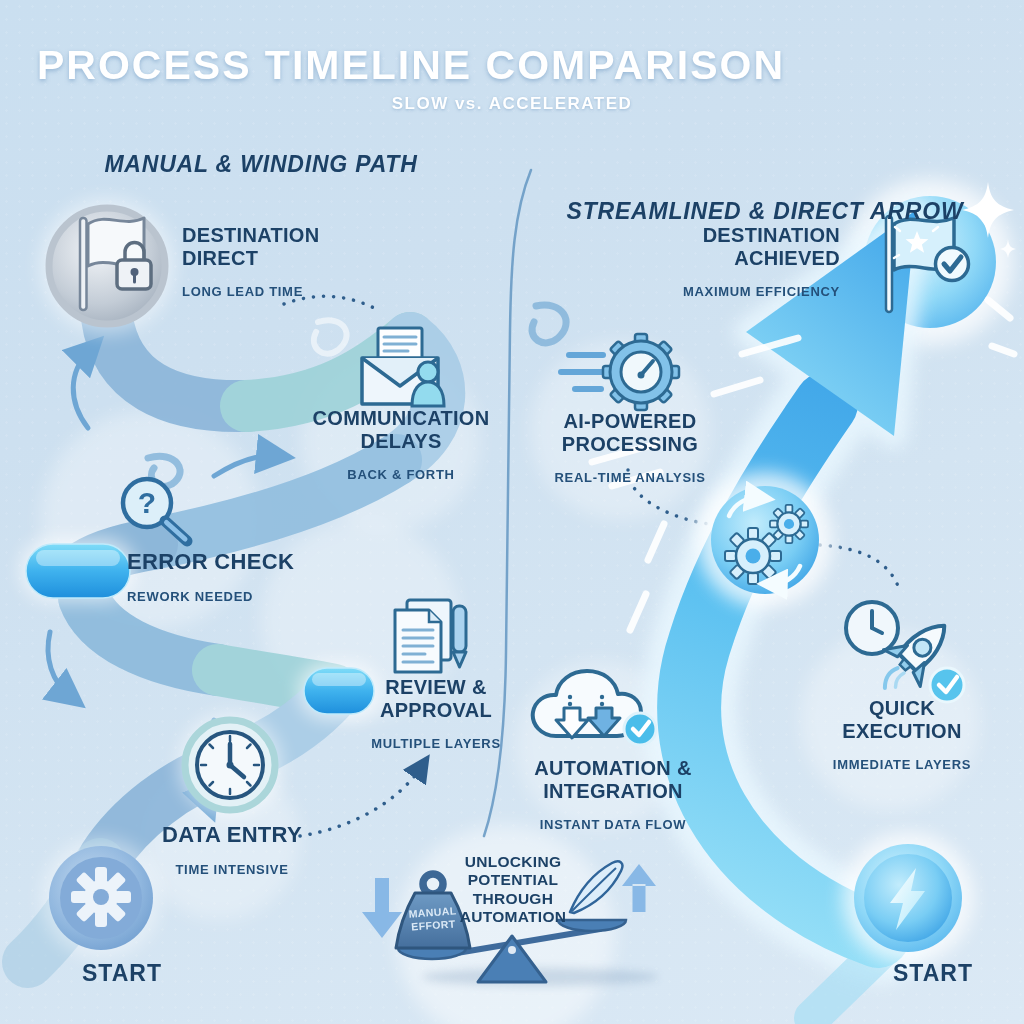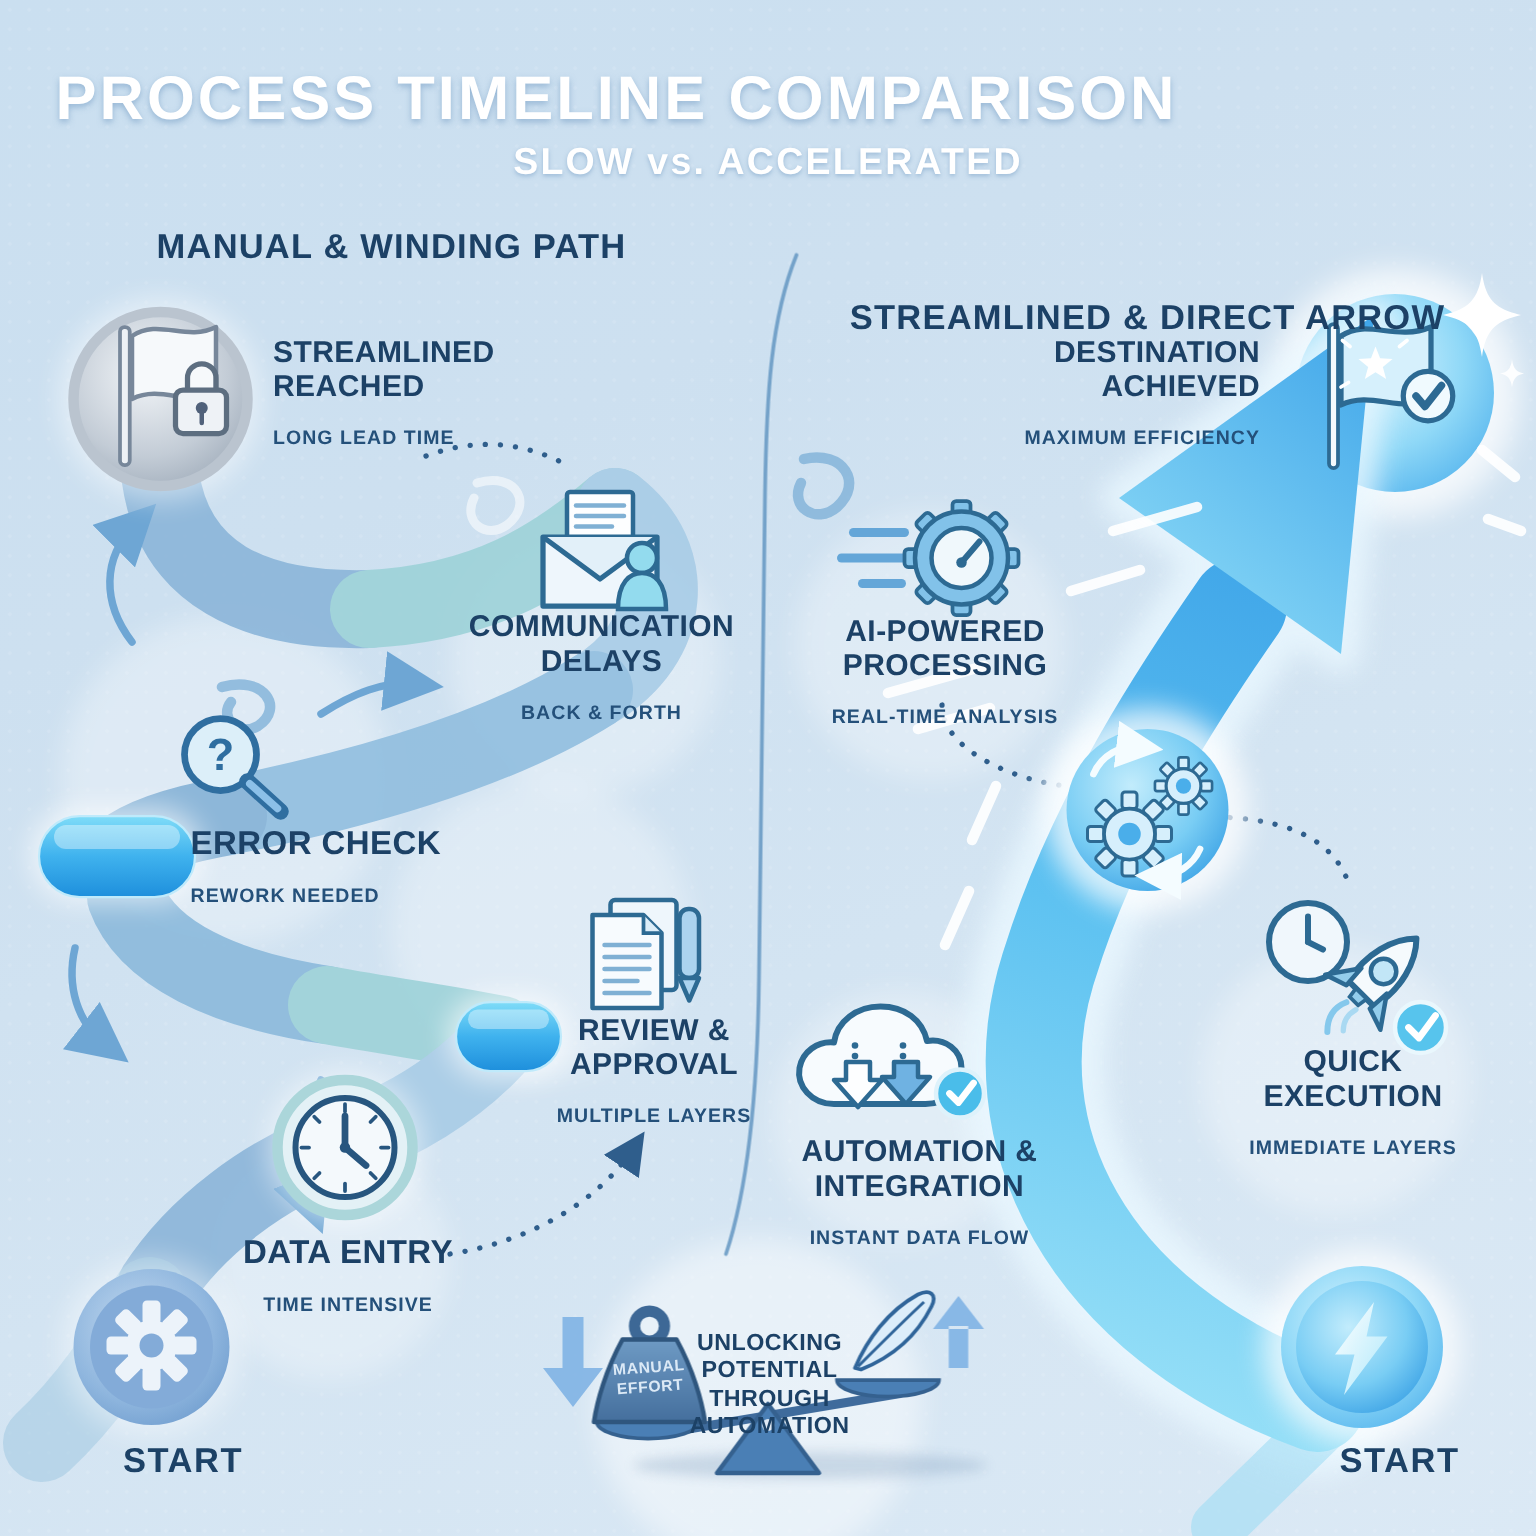--- a/index.html
+++ b/index.html
@@ -6,33 +6,33 @@
   .stage{position:relative;width:1024px;height:1024px;overflow:hidden;
     background:linear-gradient(155deg,#cadff0 0%,#cde0f0 30%,#d3e4f2 60%,#dbe9f5 100%);
     font-family:"Liberation Sans",sans-serif;}
   .stage::before{content:'';position:absolute;inset:0;
     background-image:radial-gradient(rgba(255,255,255,.28) 1px,transparent 1.3px);
     background-size:13px 13px;opacity:.4;pointer-events:none;}
   svg{position:absolute;left:0;top:0;}
   .txt{position:absolute;color:#1c4166;z-index:3;}
   .h-title{top:42px;left:0;width:822px;text-align:center;font-size:41px;font-weight:800;
     color:#ffffff;letter-spacing:2px;text-shadow:0 2px 4px rgba(105,148,190,.55);}
-  .h-sub{top:94px;left:0;width:1024px;text-align:center;font-size:25px;font-weight:700;
+  .h-sub{top:94px;left:0;width:1024px;text-align:center;font-size:17px;font-weight:700;
     color:#ffffff;letter-spacing:1.5px;text-shadow:0 1px 3px rgba(105,148,190,.5);}
   .col-head{top:151px;font-size:23px;font-weight:800;letter-spacing:.8px;white-space:nowrap;
-    transform:translateX(-50%);}
+    transform:translateX(-50%);font-style:italic;}
   .step .t{font-size:20px;font-weight:800;line-height:1.16;letter-spacing:.3px;}
   .step .t span{display:inline-block;}
   .step .s{font-size:13px;font-weight:600;letter-spacing:.7px;margin-top:14px;
     color:#24507a;white-space:nowrap;}
   .center{transform:translateX(-50%);text-align:center;}
   .right-al{text-align:right;}
   .start-label{font-size:23px;font-weight:800;letter-spacing:1px;white-space:nowrap;
     transform:translateX(-50%);margin-left:16px;}
-  .balance-msg{top:887px;left:513px;width:112px;transform:translateX(-50%);text-align:center;
+  .balance-msg{top:853px;left:513px;width:112px;transform:translateX(-50%);text-align:center;
     font-size:15.5px;font-weight:800;line-height:1.18;letter-spacing:.3px;}
   .weight-label{top:906px;left:433px;width:58px;transform:translateX(-50%) rotate(-4deg);
     text-align:center;font-size:10.5px;font-weight:700;line-height:1.2;letter-spacing:.4px;
     color:#dbe9f6;}
 </style>
 </head>
 <body>
 
 <div class="stage">
 
@@ -402,21 +402,21 @@
   </g>
 </svg>
 
 <div class="txt h-title">PROCESS TIMELINE COMPARISON</div>
 <div class="txt h-sub">SLOW vs. ACCELERATED</div>
 
 <div class="txt col-head" style="left:261px;">MANUAL &amp; WINDING PATH</div>
 <div class="txt col-head" style="left:765px;margin-top:47px;">STREAMLINED &amp; DIRECT ARROW</div>
 
 <div class="txt step" style="left:182px;top:224px;width:190px;">
-  <div class="t"><span style="max-width:150px;">STREAMLINED REACHED</span></div>
+  <div class="t"><span style="max-width:150px;">DESTINATION DIRECT</span></div>
   <div class="s">LONG LEAD TIME</div>
 </div>
 <div class="txt step center" style="left:401px;top:407px;width:240px;">
   <div class="t"><span style="max-width:190px;">COMMUNICATION DELAYS</span></div>
   <div class="s">BACK &amp; FORTH</div>
 </div>
 <div class="txt step center" style="left:436px;top:676px;width:200px;">
   <div class="t"><span style="max-width:122px;">REVIEW &amp; APPROVAL</span></div>
   <div class="s">MULTIPLE LAYERS</div>
 </div>

